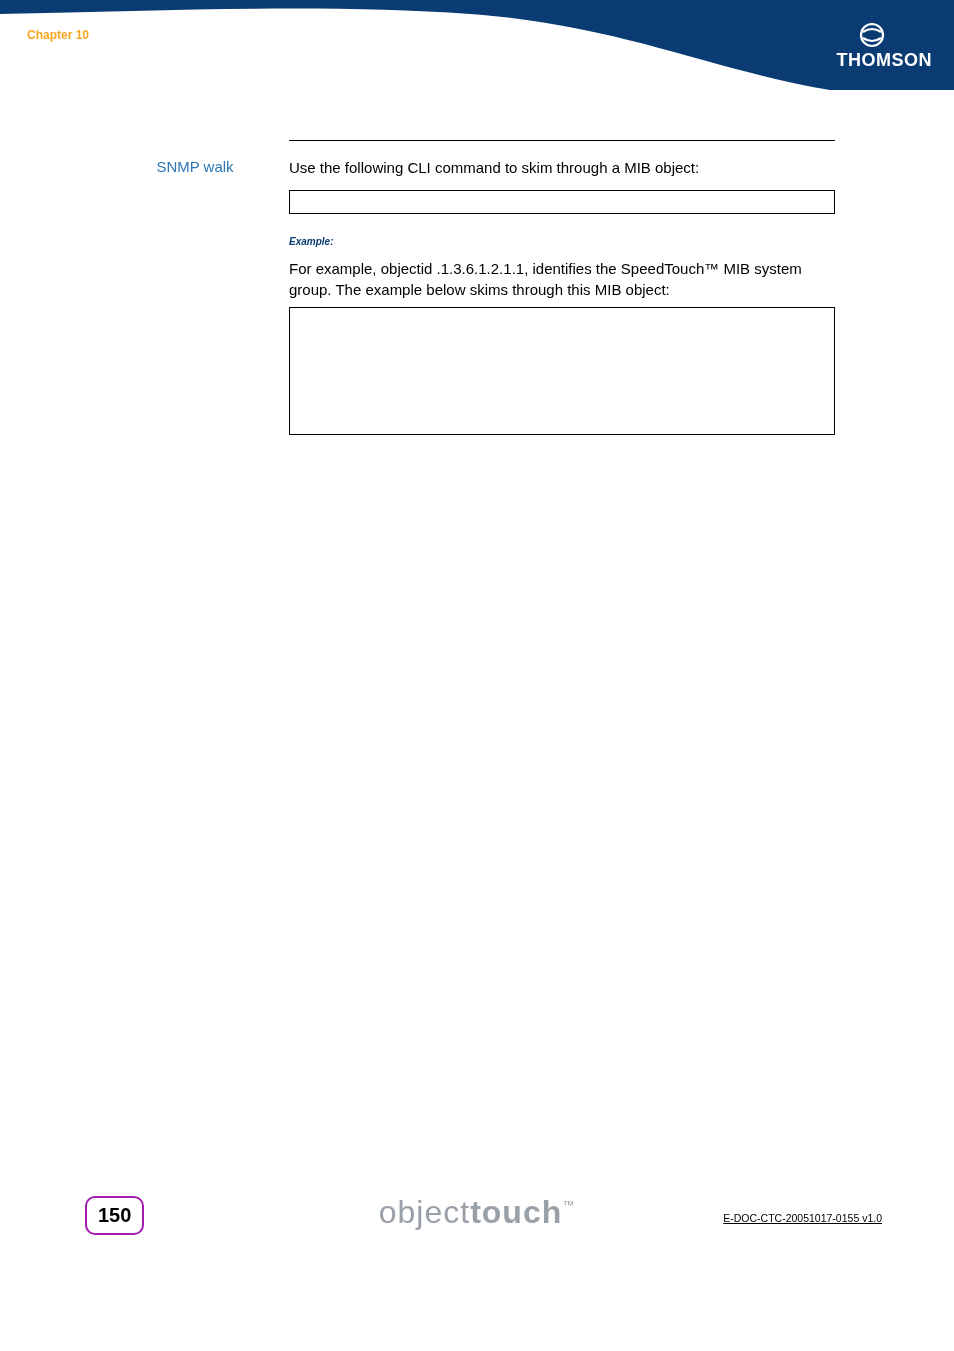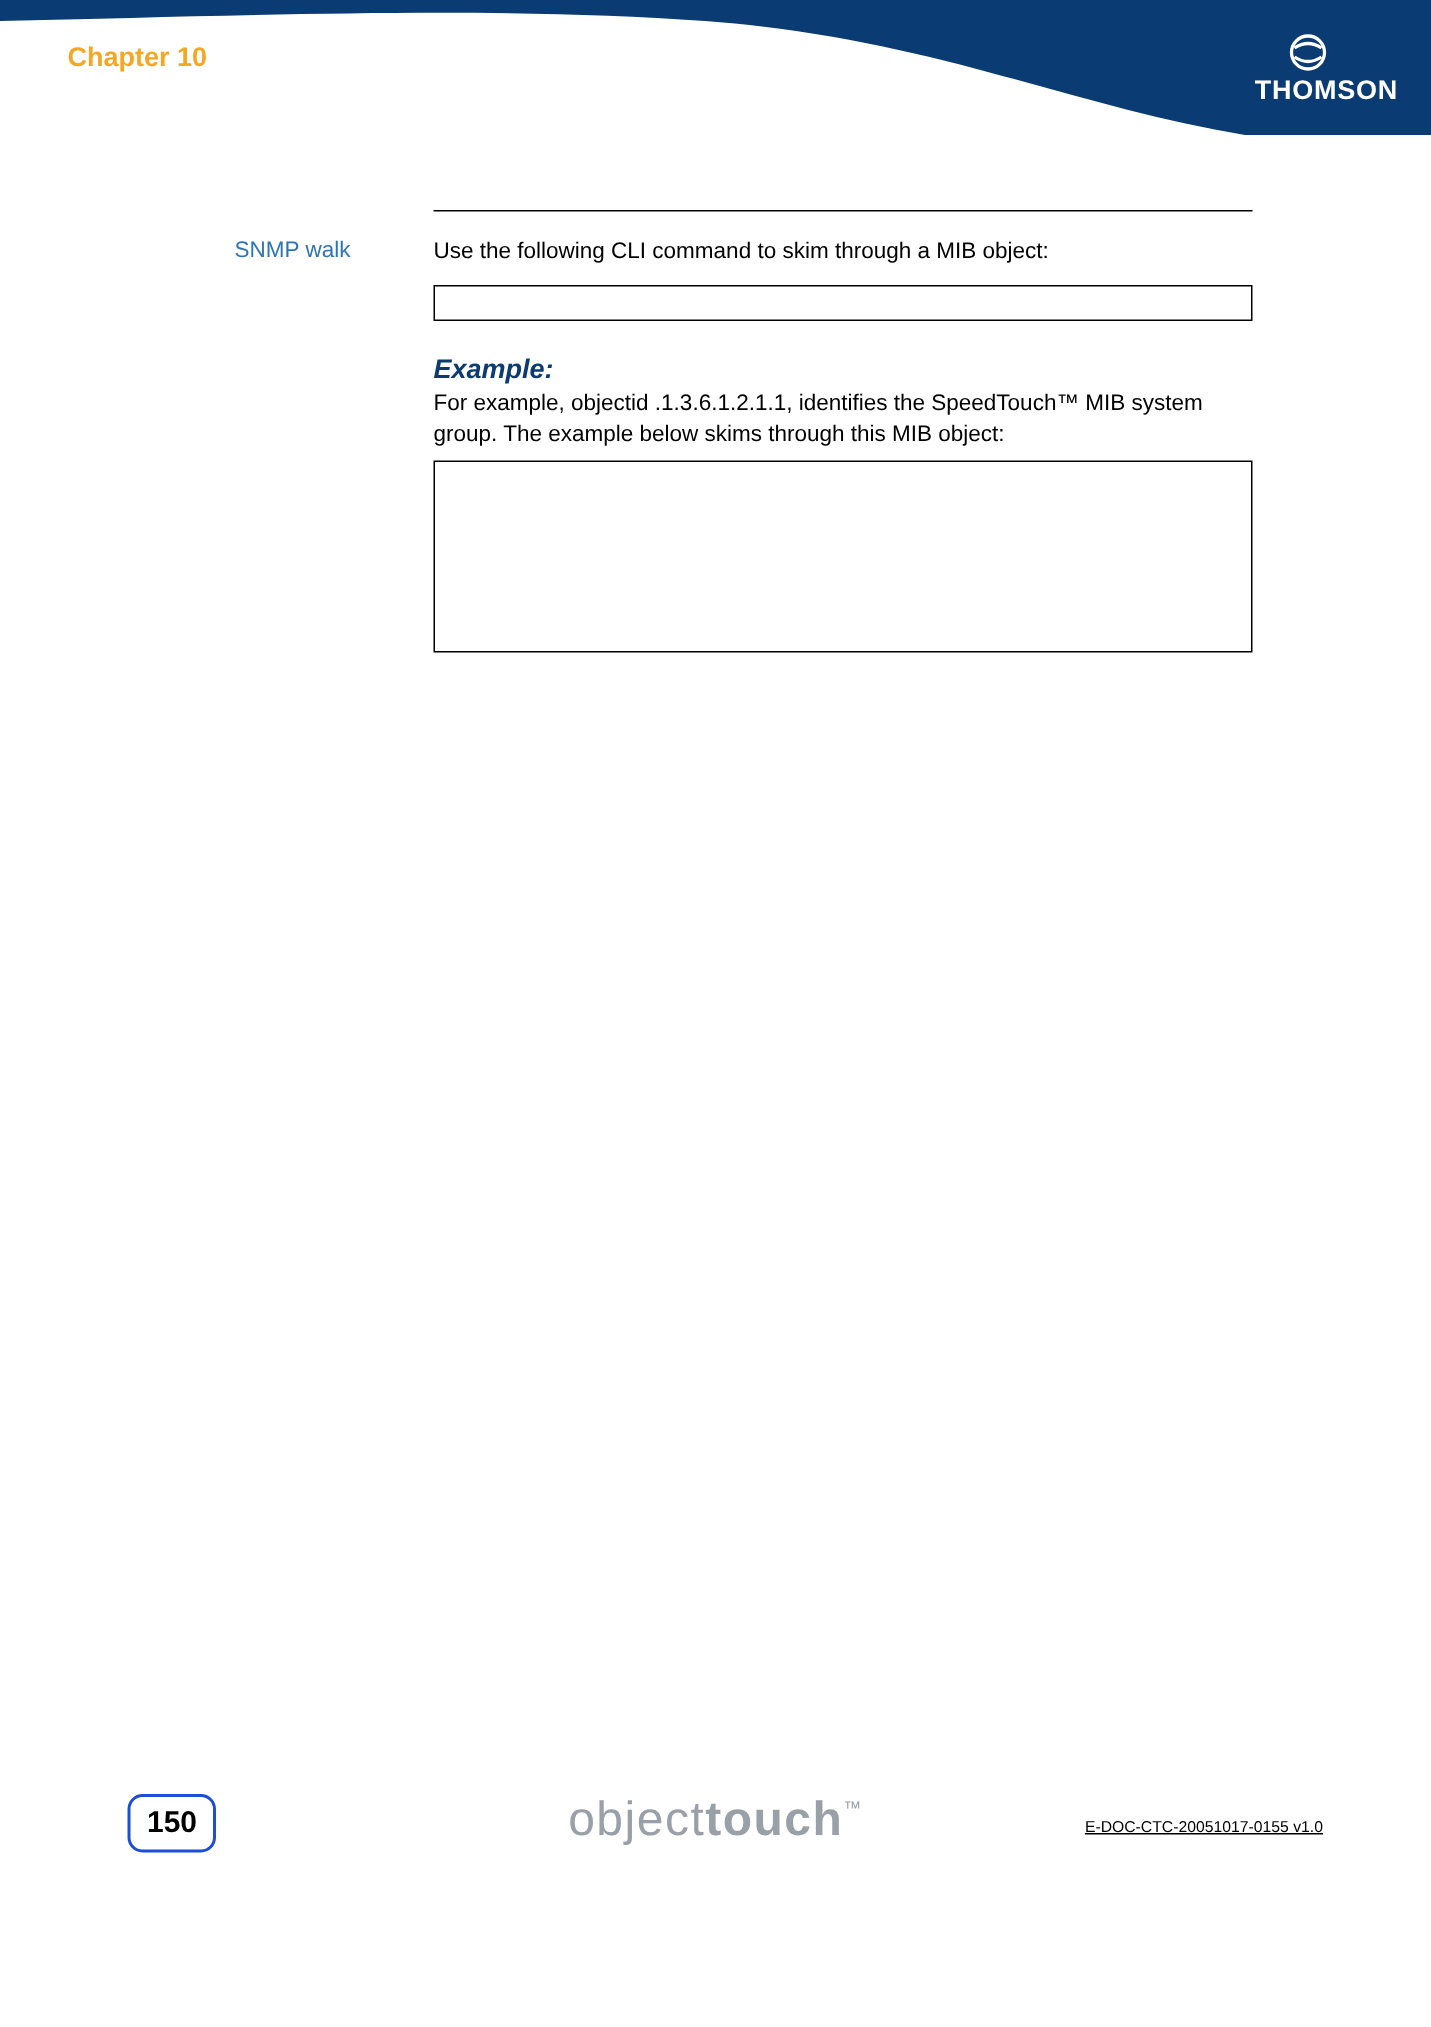--- a/index.html
+++ b/index.html
@@ -18,23 +18,22 @@
     top: 0; left: 0; right: 0; bottom: 0;
     pointer-events: none;
   }
   .header-text {
     position: absolute;
     left: 27px; top: 28px;
   }
   .chapter {
     color: #f5a623;
     font-weight: bold;
-    font-size: 18px;
+    font-size: 12px;
     line-height: 1.2;
-    margin-left: 18px;
   }
   .subtitle {
     color: #fff;
     font-size: 15px;
     line-height: 1.4;
   }
   .thomson-logo {
     position: absolute;
     right: 22px;
     top: 22px;
@@ -87,21 +86,21 @@
     height: 24px;
     border: 1px solid #000;
   }
   .example-label {
     position: absolute;
     left: 289px;
     top: 96px;
     color: #0a3b72;
     font-style: italic;
     font-weight: bold;
-    font-size: 18px;
+    font-size: 10px;
   }
   .example-text {
     position: absolute;
     left: 289px;
     top: 118px;
     width: 546px;
     font-size: 15px;
     line-height: 1.4;
   }
   .codebox2 {
@@ -129,21 +128,21 @@
     letter-spacing: 1px;
     font-family: Arial, sans-serif;
   }
   .speedtouch .light { font-weight: 300; }
   .speedtouch .bold { font-weight: 800; }
   .speedtouch .tm { font-size: 12px; vertical-align: top; position: relative; top: 4px; }
   .pagenum-box {
     position: absolute;
     left: 85px;
     bottom: 116px;
-    border: 2px solid #1d4ed8;
+    border: 2px solid #a21caf;
     border-radius: 10px;
     padding: 6px 11px;
     font-weight: bold;
     font-size: 20px;
   }
   .docref {
     position: absolute;
     right: 72px;
     bottom: 127px;
     font-size: 10.5px;

